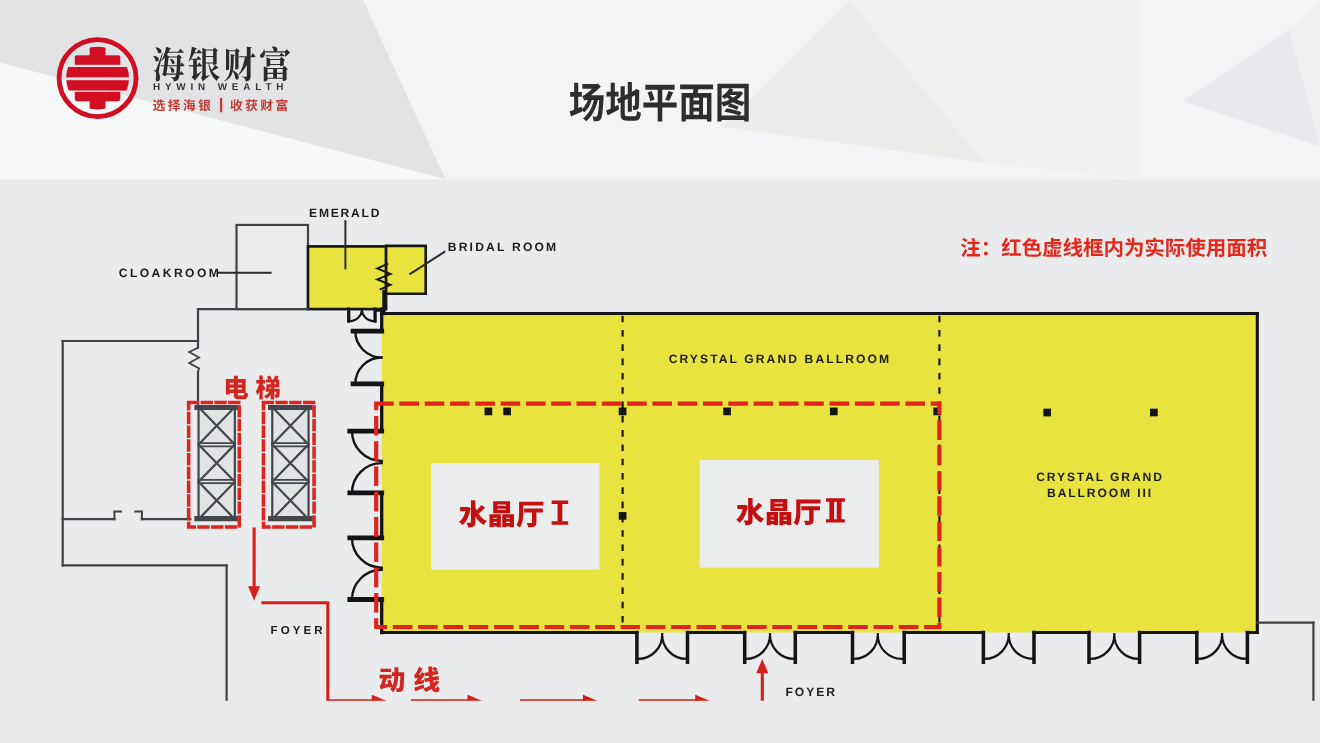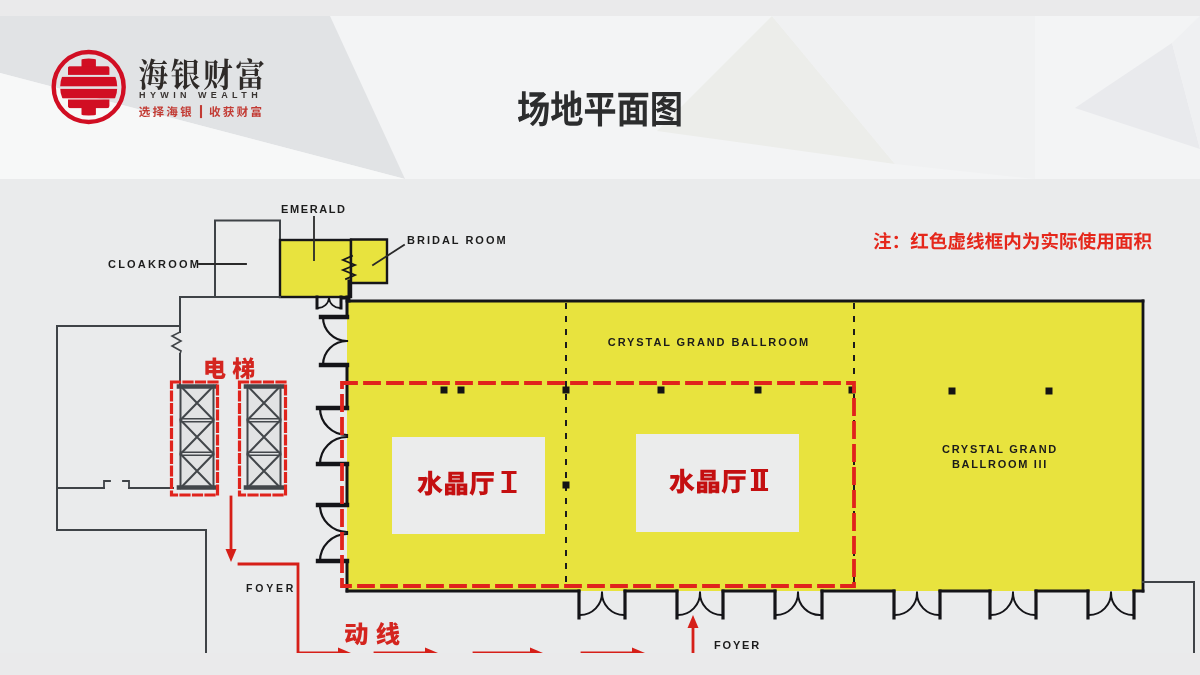--- a/index.html
+++ b/index.html
@@ -1,16 +1,16 @@
 <!DOCTYPE html>
 <html><head>
 <meta charset="utf-8">
 <style>
   html,body{margin:0;padding:0;background:#eaeaeb;}
-  #page{position:relative;width:1200px;height:637px;overflow:hidden;font-family:"Liberation Sans",sans-serif;margin-top:16px;}
+  #page{position:relative;width:1200px;height:637px;overflow:hidden;font-family:"Liberation Sans",sans-serif;}
   svg{display:block;}
   text{font-family:"Liberation Sans",sans-serif;}
 </style>
 </head>
 <body>
 <div id="page">
 <svg width="1200" height="675" viewBox="0 0 1200 675">
 <defs>
         <path id="n573A" d="M421 -409C430 -418 471 -424 511 -424H520C488 -337 435 -262 366 -209L354 -263L261 -230V-497H360V-611H261V-836H149V-611H40V-497H149V-190C103 -175 61 -161 26 -151L65 -28C157 -64 272 -110 378 -154L374 -170C395 -156 417 -139 429 -128C517 -195 591 -298 632 -424H689C636 -231 538 -75 391 17C417 32 463 64 482 82C630 -27 738 -201 799 -424H833C818 -169 799 -65 776 -40C766 -27 756 -23 740 -23C722 -23 687 -24 648 -28C667 3 680 51 681 85C728 86 771 85 799 80C832 76 857 65 880 34C916 -10 936 -140 956 -485C958 -499 959 -536 959 -536H612C699 -594 792 -666 879 -746L794 -814L768 -804H374V-691H640C571 -633 503 -588 477 -571C439 -546 402 -525 372 -520C388 -491 413 -434 421 -409Z"></path>
         <path id="n5730" d="M421 -753V-489L322 -447L366 -341L421 -365V-105C421 33 459 70 596 70C627 70 777 70 810 70C927 70 962 23 978 -119C945 -126 899 -145 873 -162C864 -60 854 -37 800 -37C768 -37 635 -37 605 -37C544 -37 535 -46 535 -105V-414L618 -450V-144H730V-499L817 -536C817 -394 815 -320 813 -305C810 -287 803 -283 791 -283C782 -283 760 -283 743 -285C756 -260 765 -214 768 -184C801 -184 843 -185 873 -198C904 -211 921 -236 924 -282C929 -323 931 -443 931 -634L935 -654L852 -684L830 -670L811 -656L730 -621V-850H618V-573L535 -538V-753ZM21 -172 69 -52C161 -94 276 -148 383 -201L356 -307L263 -268V-504H365V-618H263V-836H151V-618H34V-504H151V-222C102 -202 57 -185 21 -172Z"></path>

